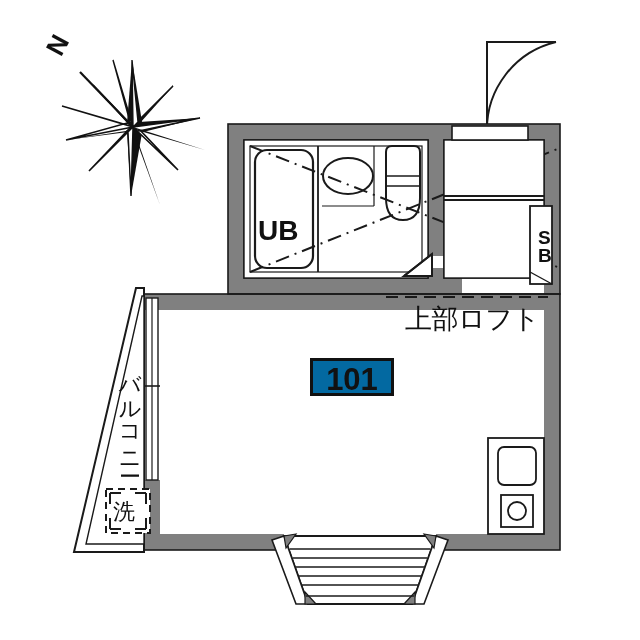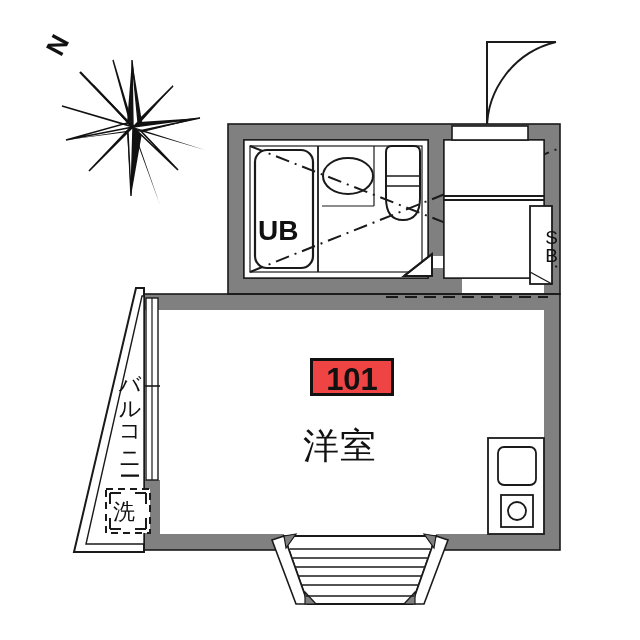--- a/index.html
+++ b/index.html
@@ -51,44 +51,44 @@
     font-size: 28px;
     font-weight: 600;
     letter-spacing: 0px;
     margin-top: 14px;
   }
   
   #sb-label {
     left: 538px;
     top: 229px;
     font-size: 19px;
-    font-weight: 400;
+    font-weight: 700;
     width: 20px;
-    text-align: right;
+    text-align: left;
     white-space: normal;
     line-height: 0.96;
     word-break: break-all;
   }
   
   #loft-label {
     left: 405px;
     top: 306px;
     font-size: 27px;
     font-weight: 500;
     letter-spacing: -0.5px;
   }
   
   #room-number-box {
     left: 310px;
     top: 358px;
     width: 84px;
     height: 38px;
     border: 3px solid #111111;
     box-sizing: border-box;
-    background: #ef4444;
+    background: #0369a1;
   }
   #room-number-label {
     position: absolute;
     left: 0; right: 0;
     top: 3px;
     text-align: center;
     font-size: 31px;
     font-weight: 700;
     letter-spacing: 0px;
     color: #111;
@@ -303,24 +303,24 @@
     <line x1="136" y1="288" x2="144" y2="288" stroke="#1a1a1a" stroke-width="1.6"></line>
 
   </svg>
 
   <div class="txt" id="compass-label">N</div>
 
   <div class="txt" id="ub-label">UB</div>
 
   <div class="txt" id="sb-label">SB</div>
 
+  <div class="txt" id="loft-label">上部ロフト</div>
 
   <div class="txt" id="room-number-box">
     <span id="room-number-label">101</span>
   </div>
 
-  <div class="txt" id="room-type-label">洋室</div>
 
   <div class="txt" id="balcony-label">バルコニー</div>
 
   <div class="txt" id="washer-label">洗</div>
 
 </div>
 
 </body></html>

